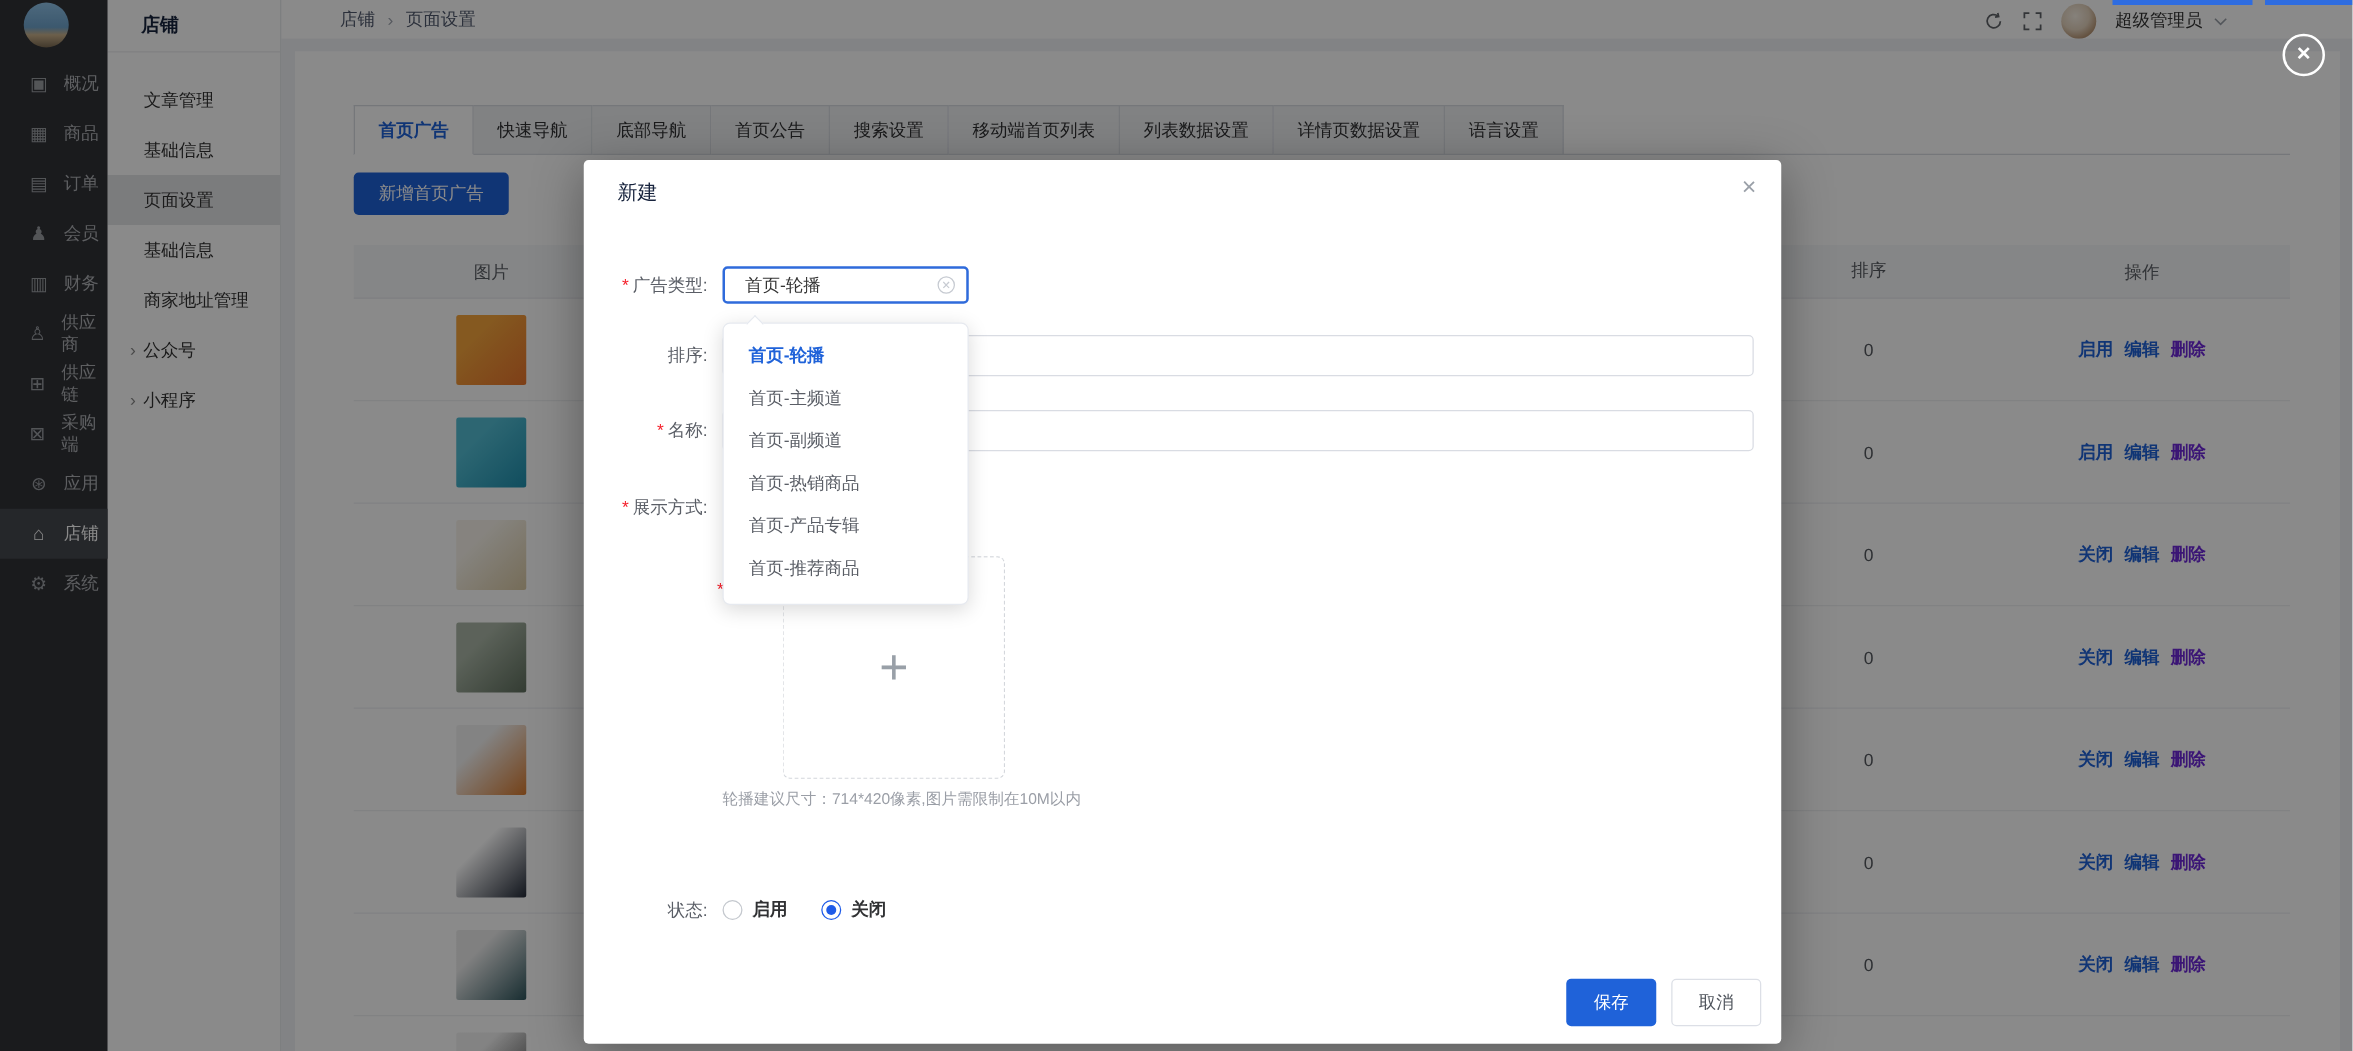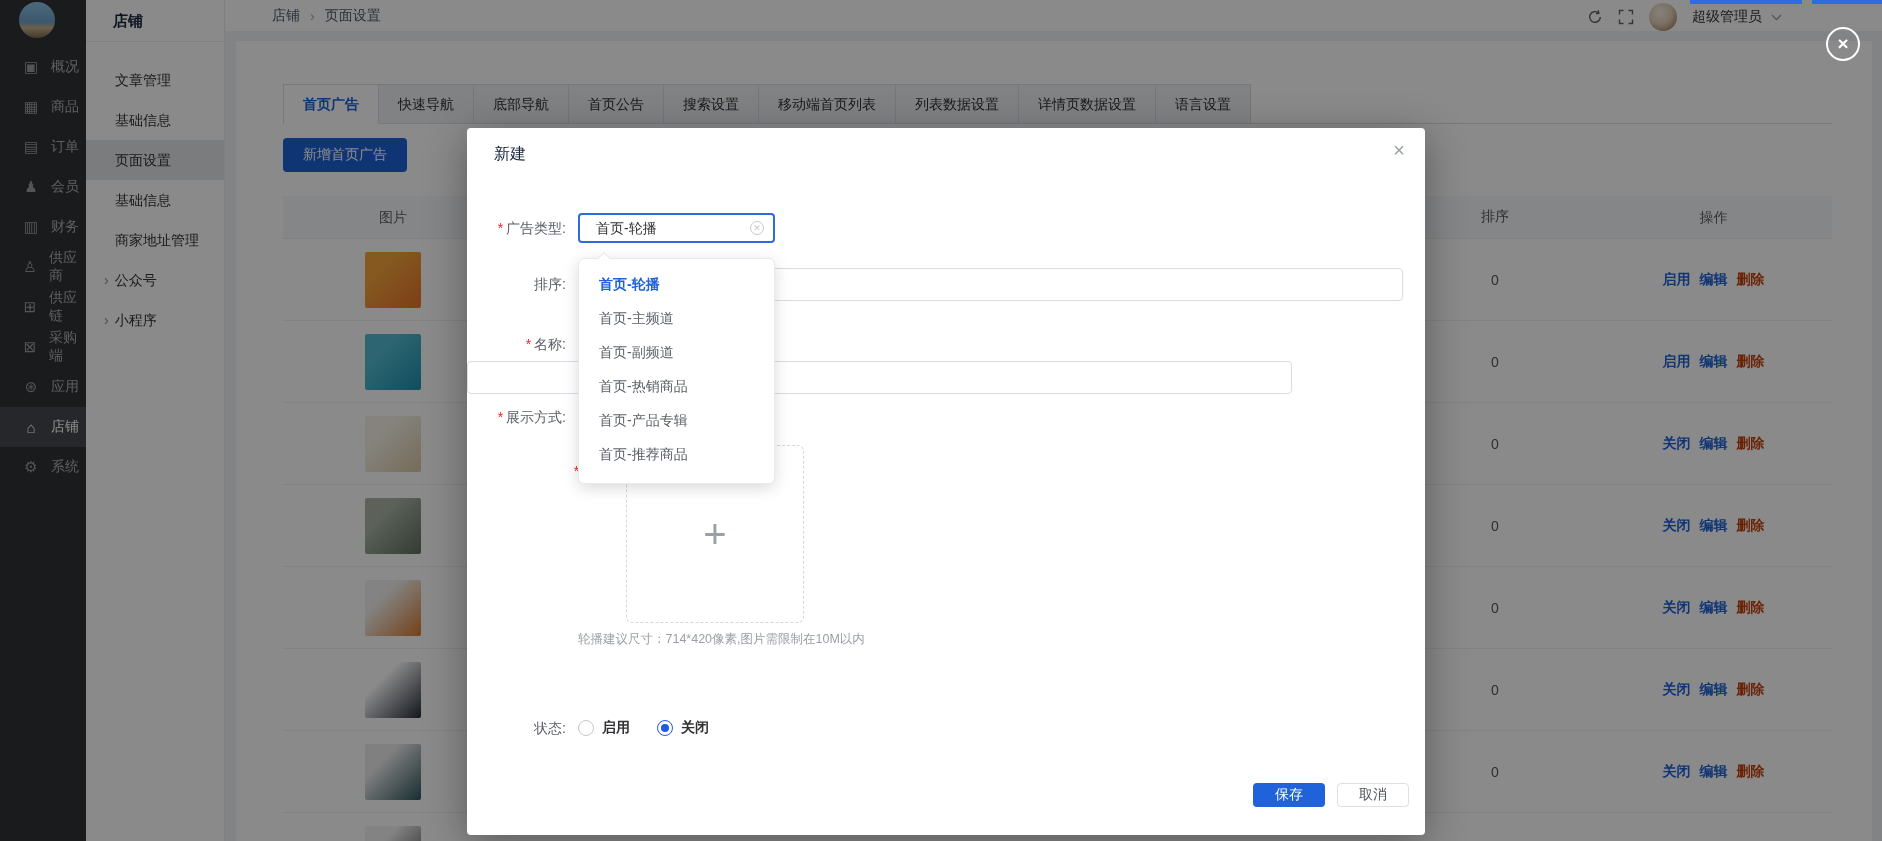--- a/index.html
+++ b/index.html
@@ -58,56 +58,56 @@
   .t-body-row { height:82px; border-bottom:1px solid #eef0f3; }
   .col-img { width:220px; display:flex; justify-content:center; align-items:center; }
   .t-head .col-img { display:block; text-align:center; line-height:43px; }
   .col-mid { flex:1; }
   .col-sort { width:200px; text-align:center; font-size:14px; color:#55595f; }
   .col-act { width:237px; display:flex; justify-content:center; gap:9px; font-size:14px; }
   .t-head .col-act { display:block; text-align:center; line-height:43px; }
   .thumb { width:56px; height:56px; border-radius:2px; }
   .link { cursor:pointer; font-weight:600; }
   .link.blue { color:#1f62d9; }
-  .link.red { color:#c2410c; }
+  .link.red { color:#6d28d9; }
 
   
   .overlay { position:absolute; inset:0; background:rgba(0,0,0,0.46); z-index:50; }
   .modal { position:absolute; left:467px; top:128px; width:958px; height:707px; background:#fff; border-radius:4px;
     box-shadow:0 8px 40px rgba(0,0,0,0.35); z-index:60; }
   .modal-title { position:absolute; top:16px; left:27px; font-size:16px; font-weight:500; color:#17233d; }
   .modal-close { position:absolute; top:12px; right:20px; font-size:20px; color:#9aa0a8; cursor:pointer; line-height:20px; }
 
   .f-row { position:absolute; left:0; display:flex; }
   .f-label { width:111px; text-align:right; padding-right:12px; font-size:14px; color:#5a5e66; }
   .req { color:#f5222d; margin-right:3px; }
   .row-adtype { top:85px; } .row-adtype .f-label { line-height:30px;padding-left:17px; }
   .select-box { position:relative; width:197px; height:30px; border:2px solid #2f6bdb; border-radius:4px; background:#fff; cursor:pointer; }
   .select-box .sel-text { line-height:26px; padding-left:16px; font-size:14px; color:#333; }
   .clear-ic { position:absolute; right:9px; top:6px; width:14px; height:14px; border:1px solid #c6cad1; border-radius:50%;
     color:#c6cad1; font-size:9px; line-height:12px; text-align:center; cursor:pointer; }
   .row-sort { top:140px;justify-content:flex-end; } .row-sort .f-label { line-height:33px; }
-  .row-name { top:200px;flex-direction:column; } .row-name .f-label { line-height:33px; }
+  .row-name { top:200px; } .row-name .f-label { line-height:33px; }
   .text-input { width:825px; height:33px; border:1px solid #d9dce3; border-radius:4px; background:#fff; font-size:14px; padding:0 12px; color:#333; }
-  .row-display { top:274px; } .row-display .f-label { line-height:30px; }
+  .row-display { top:262px; } .row-display .f-label { line-height:30px; }
   .row-image { top:317px;padding-left:48px; } .row-image .f-label { padding-top:18px; }
   .upload-box { width:178px; height:178px; border:1px dashed #d4d7dc; border-radius:6px; background:#fff; cursor:pointer;
     display:flex; align-items:center; justify-content:center; }
   .plus { font-size:40px; font-weight:200; color:#99a0a8; }
   .hint { position:absolute; top:503px; left:111px; font-size:12.5px; color:#9a9ea6; }
   .row-status { top:586px; align-items:center; } .row-status .f-label { line-height:28px; }
   .radio-group { display:flex; align-items:center; }
   .radio-item { display:flex; align-items:center; cursor:pointer; margin-right:27px; }
   .radio-circle { width:16px; height:16px; border:1px solid #c4c8ce; border-radius:50%; background:#fff; margin-right:8px; position:relative; }
   .radio-item.checked .radio-circle { border:1.5px solid #1f5be8; }
   .radio-item.checked .radio-circle::after { content:""; position:absolute; left:50%; top:50%; width:8px; height:8px;
     margin:-4px 0 0 -4px; border-radius:50%; background:#1f5be8; }
   .radio-label { font-size:14px; color:#303133; font-weight:600; }
   .modal-footer { position:absolute; top:655px; right:16px; display:flex; gap:12px; }
-  .btn { height:24px; width:72px; border-radius:4px; font-size:14px; cursor:pointer; }
+  .btn { height:38px; width:72px; border-radius:4px; font-size:14px; cursor:pointer; }
   .btn-save { background:#1f62d9; color:#fff; border:none; }
   .btn-cancel { background:#fff; color:#4e535b; border:1px solid #dcdfe6; }
 
   
   .dropdown { position:absolute; left:578px; top:258px; width:197px; background:#fff; border:1px solid #e6e9ef;
     border-radius:6px; box-shadow:0 4px 16px rgba(0,0,0,0.15); z-index:70; padding:8px 0 12px 0; }
   .dropdown::before { content:""; position:absolute; top:-5px; left:20px; width:9px; height:9px; background:#fff;
     border-left:1px solid #e6e9ef; border-top:1px solid #e6e9ef; transform:rotate(45deg); }
   .dd-option { height:34px; line-height:34px; padding:0 20px; font-size:14px; color:#5a5e66; cursor:pointer; white-space:nowrap; }
   .dd-option.active { color:#1f62d9; font-weight:bold; }

